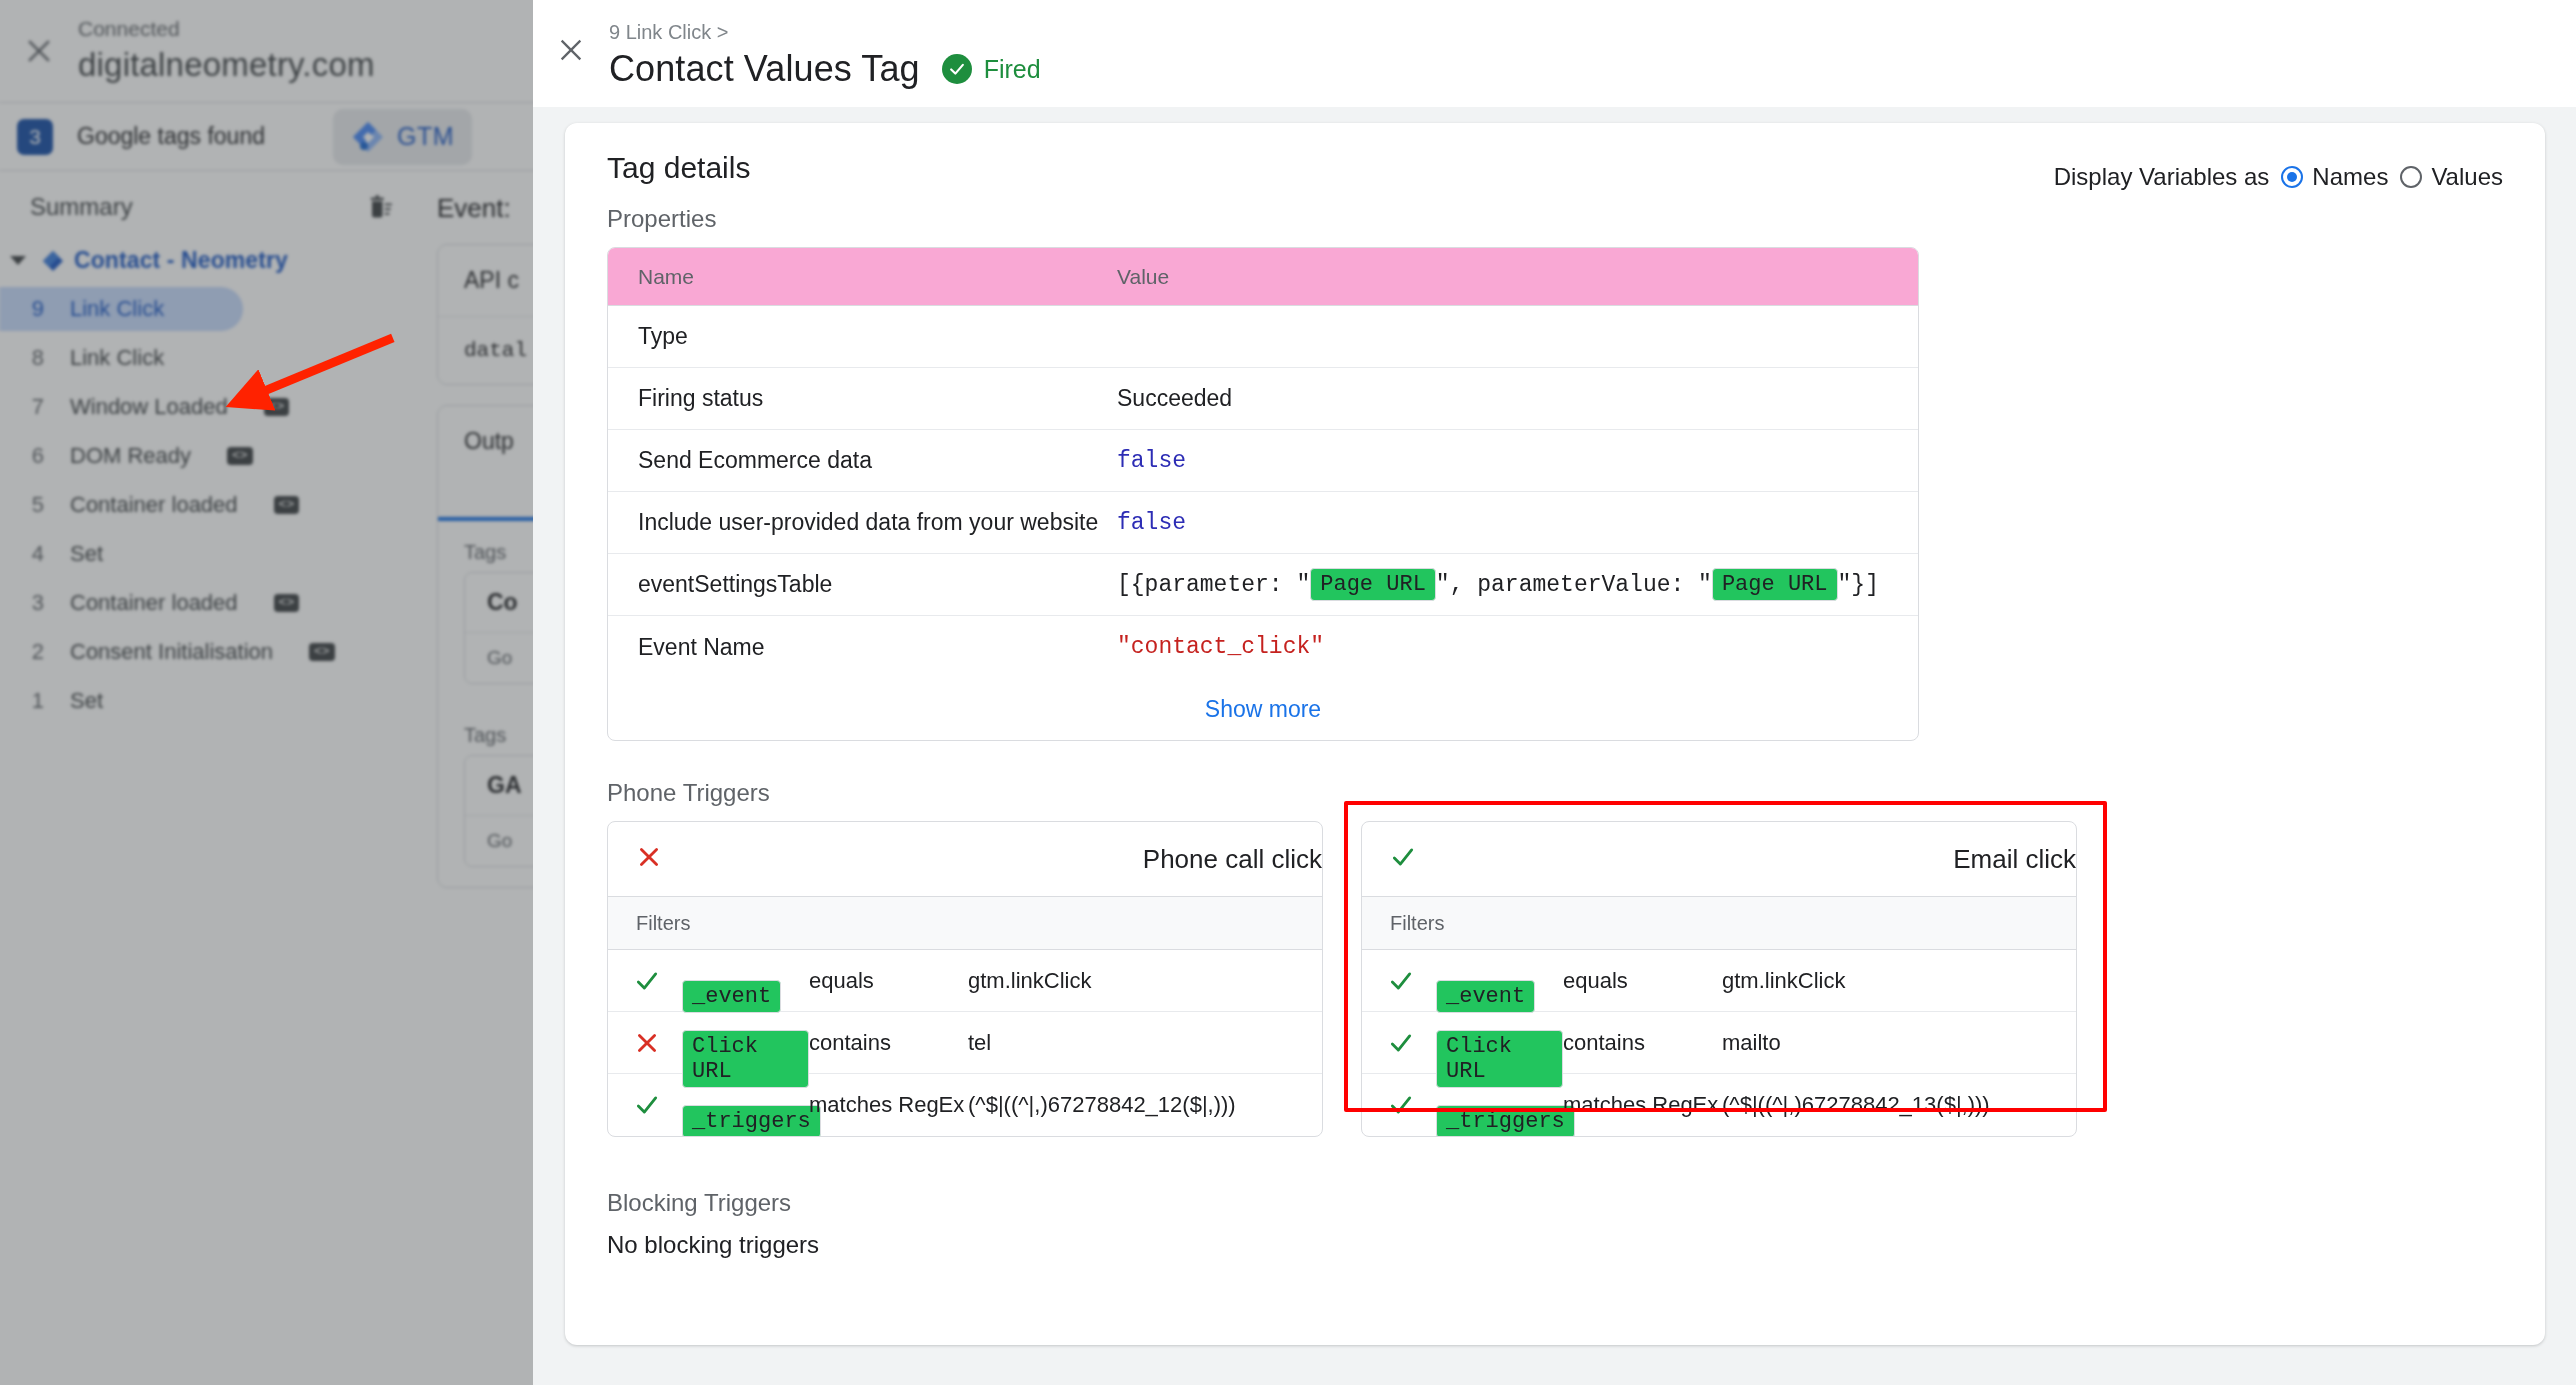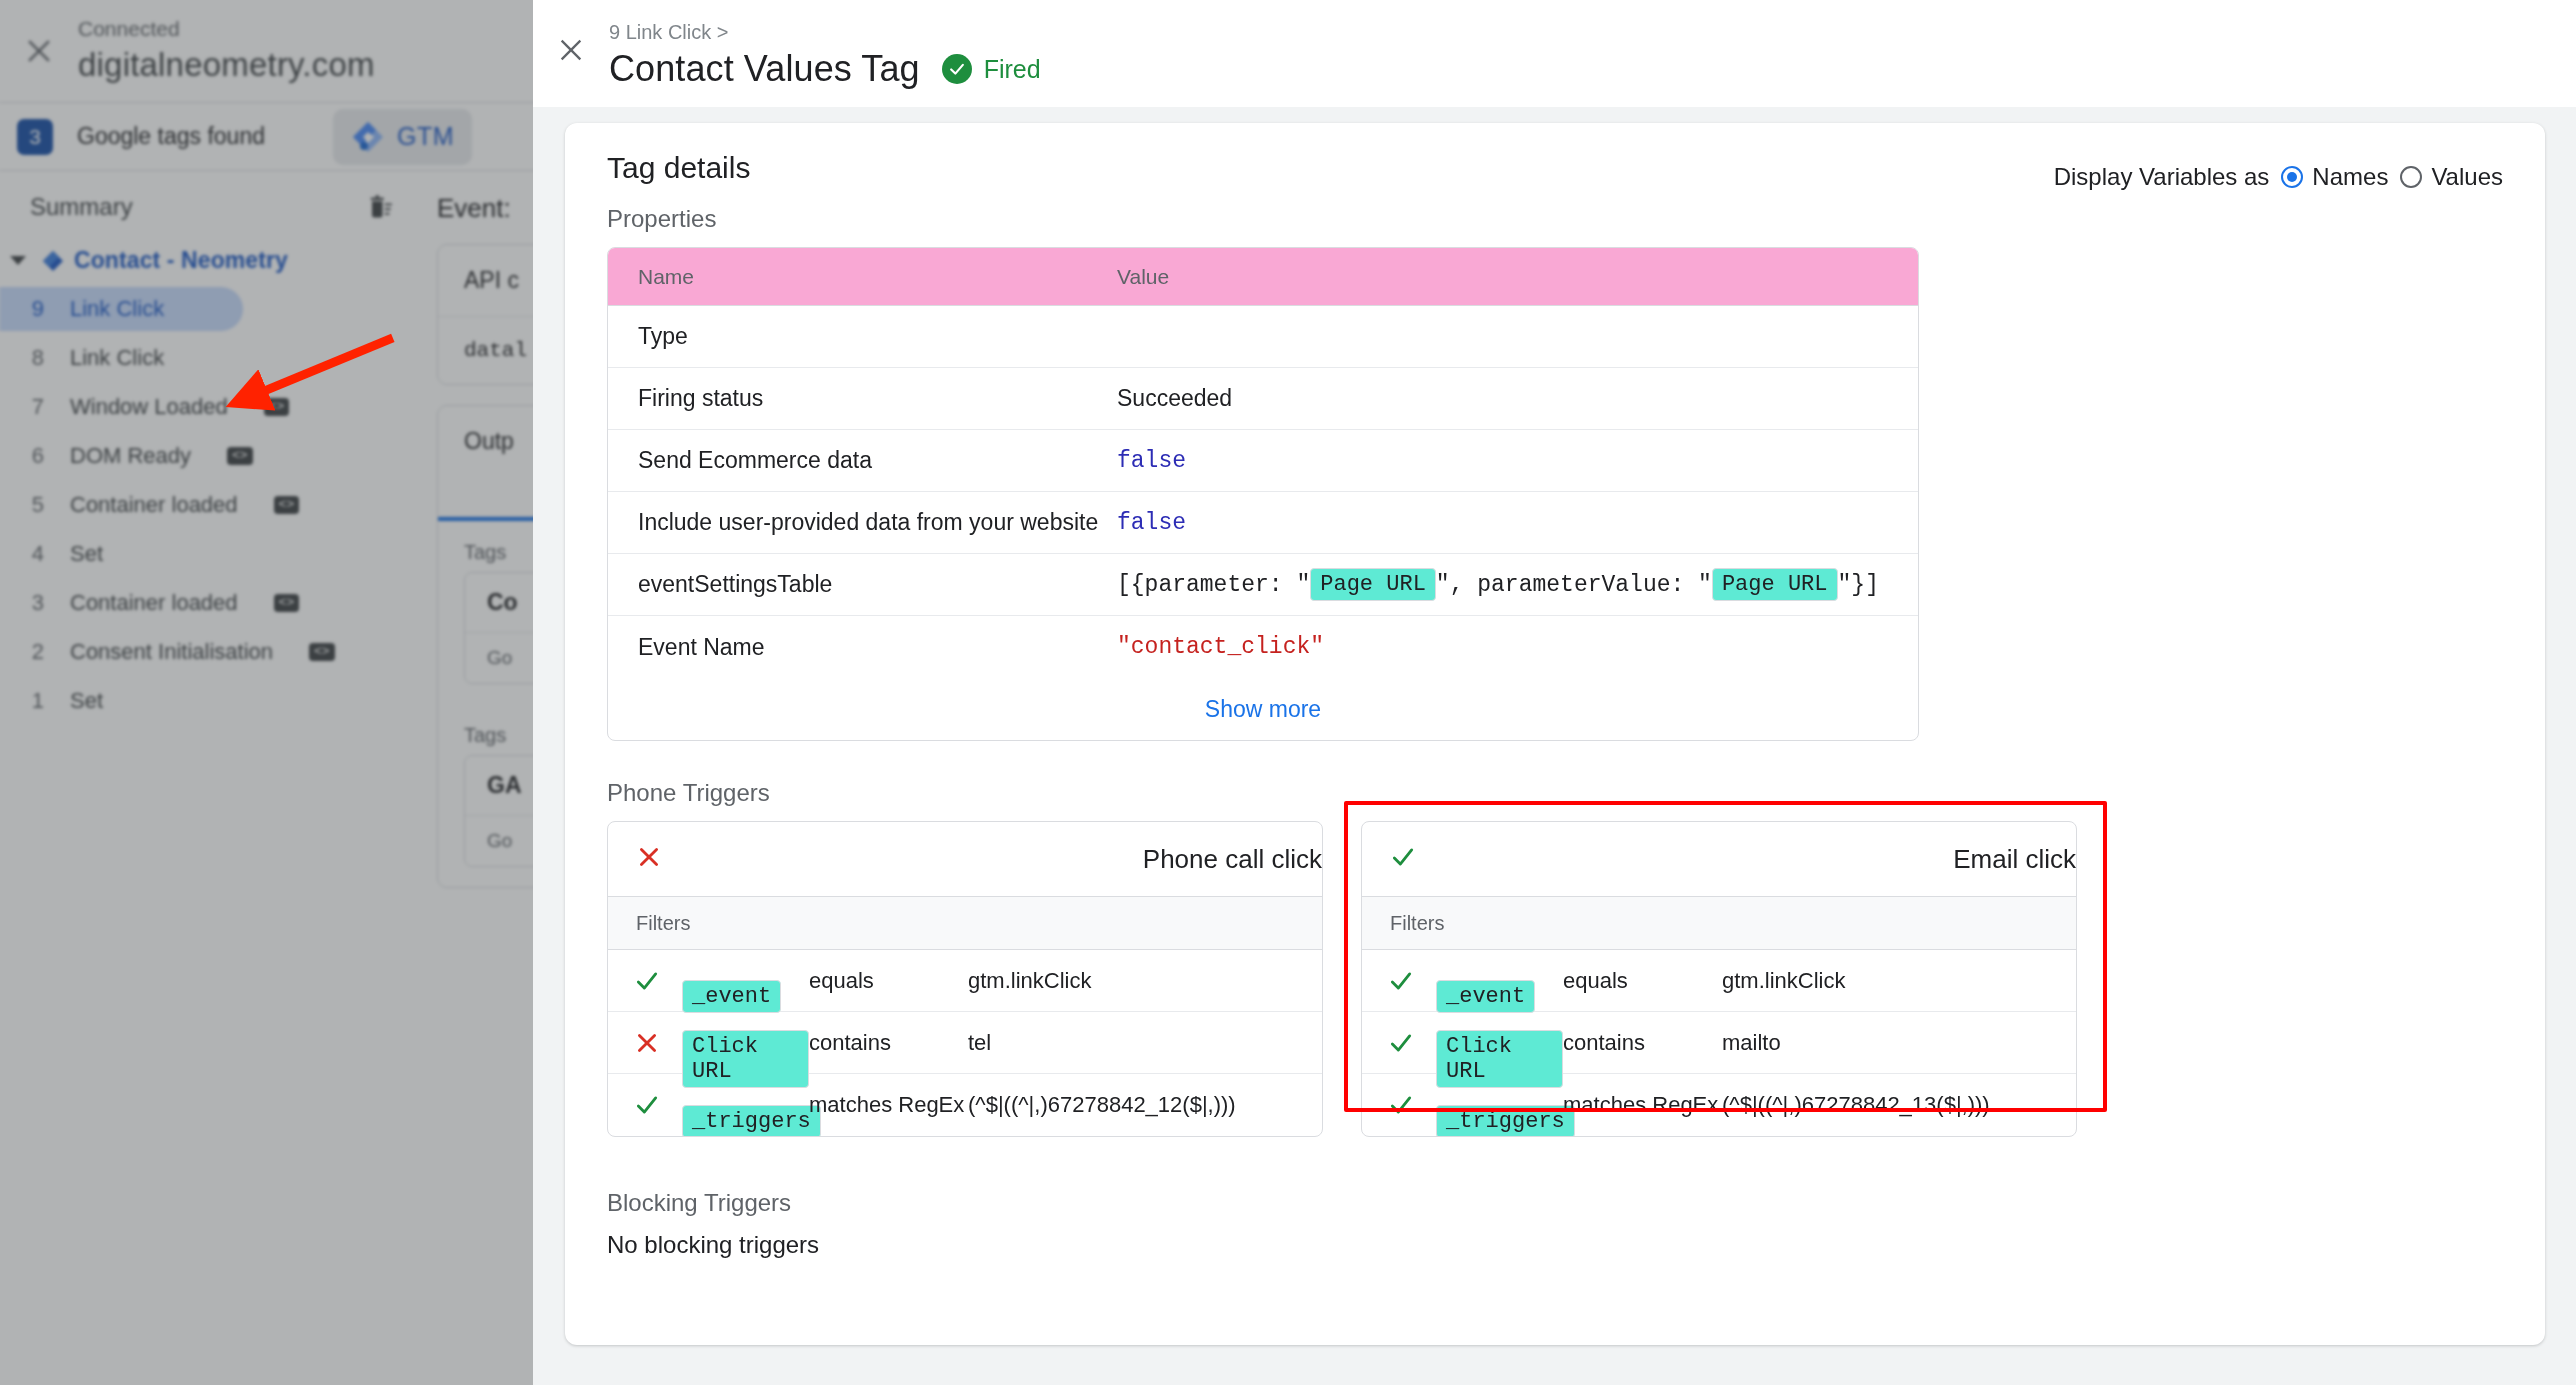--- a/index.html
+++ b/index.html
@@ -170,21 +170,21 @@
   }
   .prop-head div { font-size: 21px; color:#5f6368; }
   .prop-row { display:flex; align-items:center; min-height: 62px; border-bottom:1px solid #e8eaed; }
   .prop-row:last-child { border-bottom:none; }
   .col-name { width: 509px; padding-left: 30px; font-size: 23px; color:#202124; }
   .col-val { flex:1; font-size: 23px; color:#202124; padding-right: 18px; }
   .col-val.code { font-family:"Liberation Mono", monospace; font-size: 23px; }
   .v-blue { color:#2d2db5; font-family:"Liberation Mono", monospace; }
   .v-red { color:#c5221f; font-family:"Liberation Mono", monospace; }
   .chip {
-    display:inline-block; background:#5eead4; border:1px solid #dadce0; border-radius:4px;
+    display:inline-block; background:#22c55e; border:1px solid #dadce0; border-radius:4px;
     padding: 3px 9px; font-family:"Liberation Mono", monospace; font-size: 22px; color:#202124;
     vertical-align: middle;
   }
   .show-more-row { display:flex; align-items:center; justify-content:center; height: 62px; }
   .show-more { font-size: 23px; color:#1a73e8; }
 
   
   .triggers-wrap { display:flex; gap: 38px; position: relative; }
   .trig-card {
     border:1px solid #dadce0; border-radius:8px; width: 716px; overflow:hidden; background:#fff;

